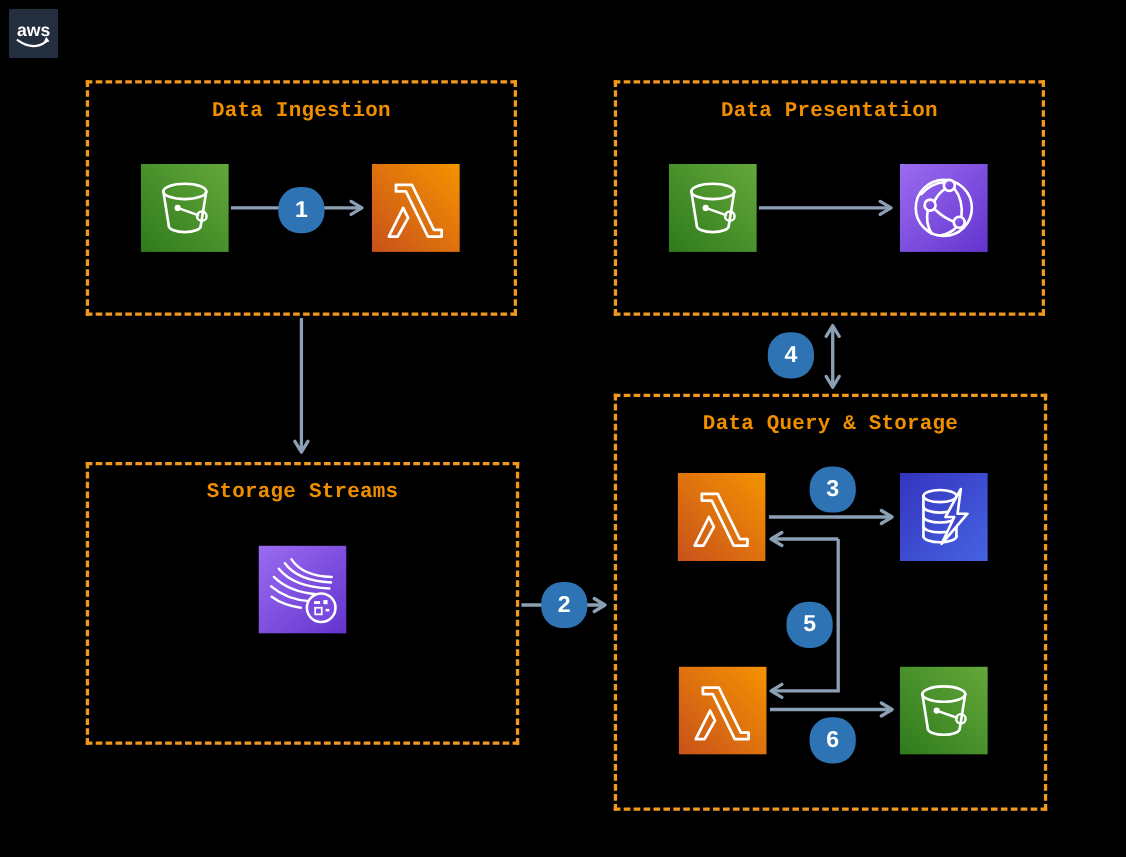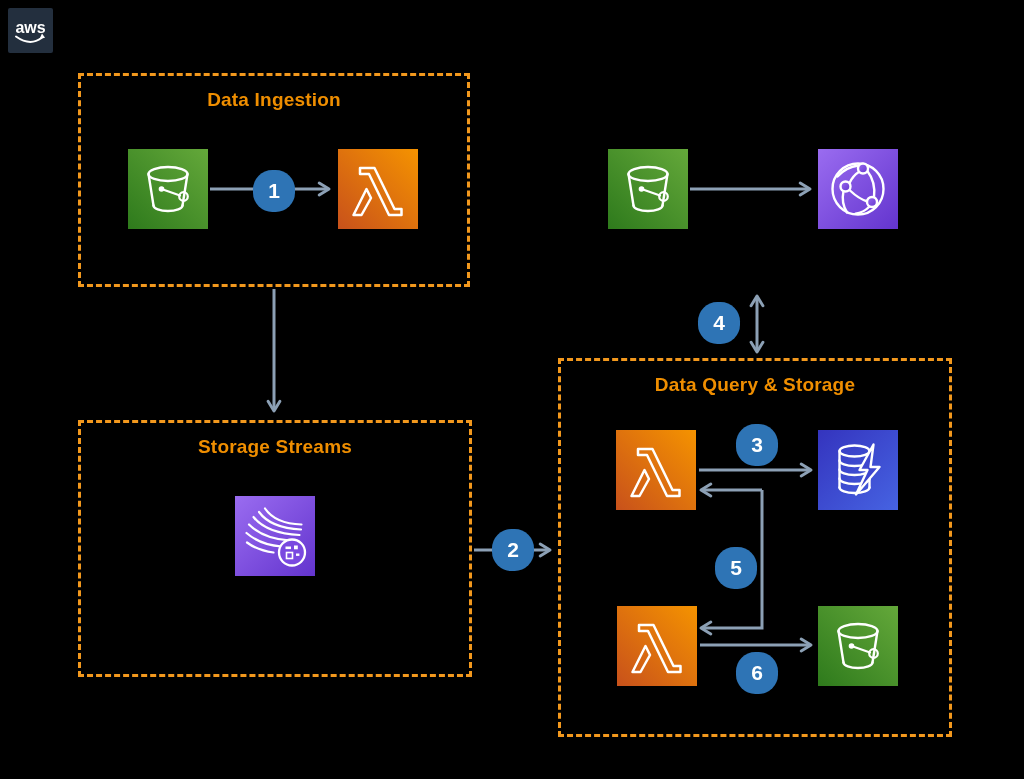--- a/index.html
+++ b/index.html
@@ -3,21 +3,21 @@
 <meta charset="utf-8">
 <style>
   html,body{margin:0;padding:0;background:#000;}
   #stage{
     position:relative;width:1024px;height:779px;background:#000;overflow:hidden;
     font-family:"Liberation Sans",sans-serif;
   }
   .group{position:absolute;border:3px dashed #F2981D;box-sizing:border-box;}
   .group-title{
     margin-top:13px;text-align:center;font-size:19px;font-weight:bold;
-    color:#EF8E00;letter-spacing:.2px;
+    color:#EF8E00;letter-spacing:.2px;font-family:Liberation Mono, monospace;
   }
   .icon{position:absolute;width:80px;height:80px;}
   .icon svg{display:block;width:80px;height:80px;}
   .badge{
     position:absolute;width:42px;height:42px;border-radius:46%;
     background:#2E74B5;color:#fff;font-weight:bold;font-size:21px;
     display:flex;align-items:center;justify-content:center;z-index:5;
   }
   #connectors{position:absolute;left:0;top:0;z-index:2;}
   #aws-logo{position:absolute;left:8px;top:8px;width:45px;height:45px;text-align:center;}
@@ -54,20 +54,23 @@
       <text x="22.5" y="25" text-anchor="middle" font-family="Liberation Sans, sans-serif" font-size="16" font-weight="bold" fill="#fff">aws</text>
       <path d="M 8,28.5 Q 22,38.5 33.5,30" stroke="#fff" stroke-width="2" fill="none" stroke-linecap="round"></path>
       <path d="M 34,25.5 L 37,29.8 L 31.5,31 Z" fill="#fff"></path>
     </svg>
   </div>
 
   <div class="group" style="left:78px;top:73px;width:392px;height:214px">
     <div class="group-title">Data Ingestion</div>
   </div>
 
+  <div class="group" style="left:558px;top:73px;width:392px;height:214px">
+    <div class="group-title">Data Presentation</div>
+  </div>
 
   <div class="group" style="left:78px;top:420px;width:394px;height:257px">
     <div class="group-title">Storage Streams</div>
   </div>
 
   <div class="group" style="left:558px;top:358px;width:394px;height:379px">
     <div class="group-title">Data Query &amp; Storage</div>
   </div>
 
   <svg id="connectors" width="1024" height="779">

